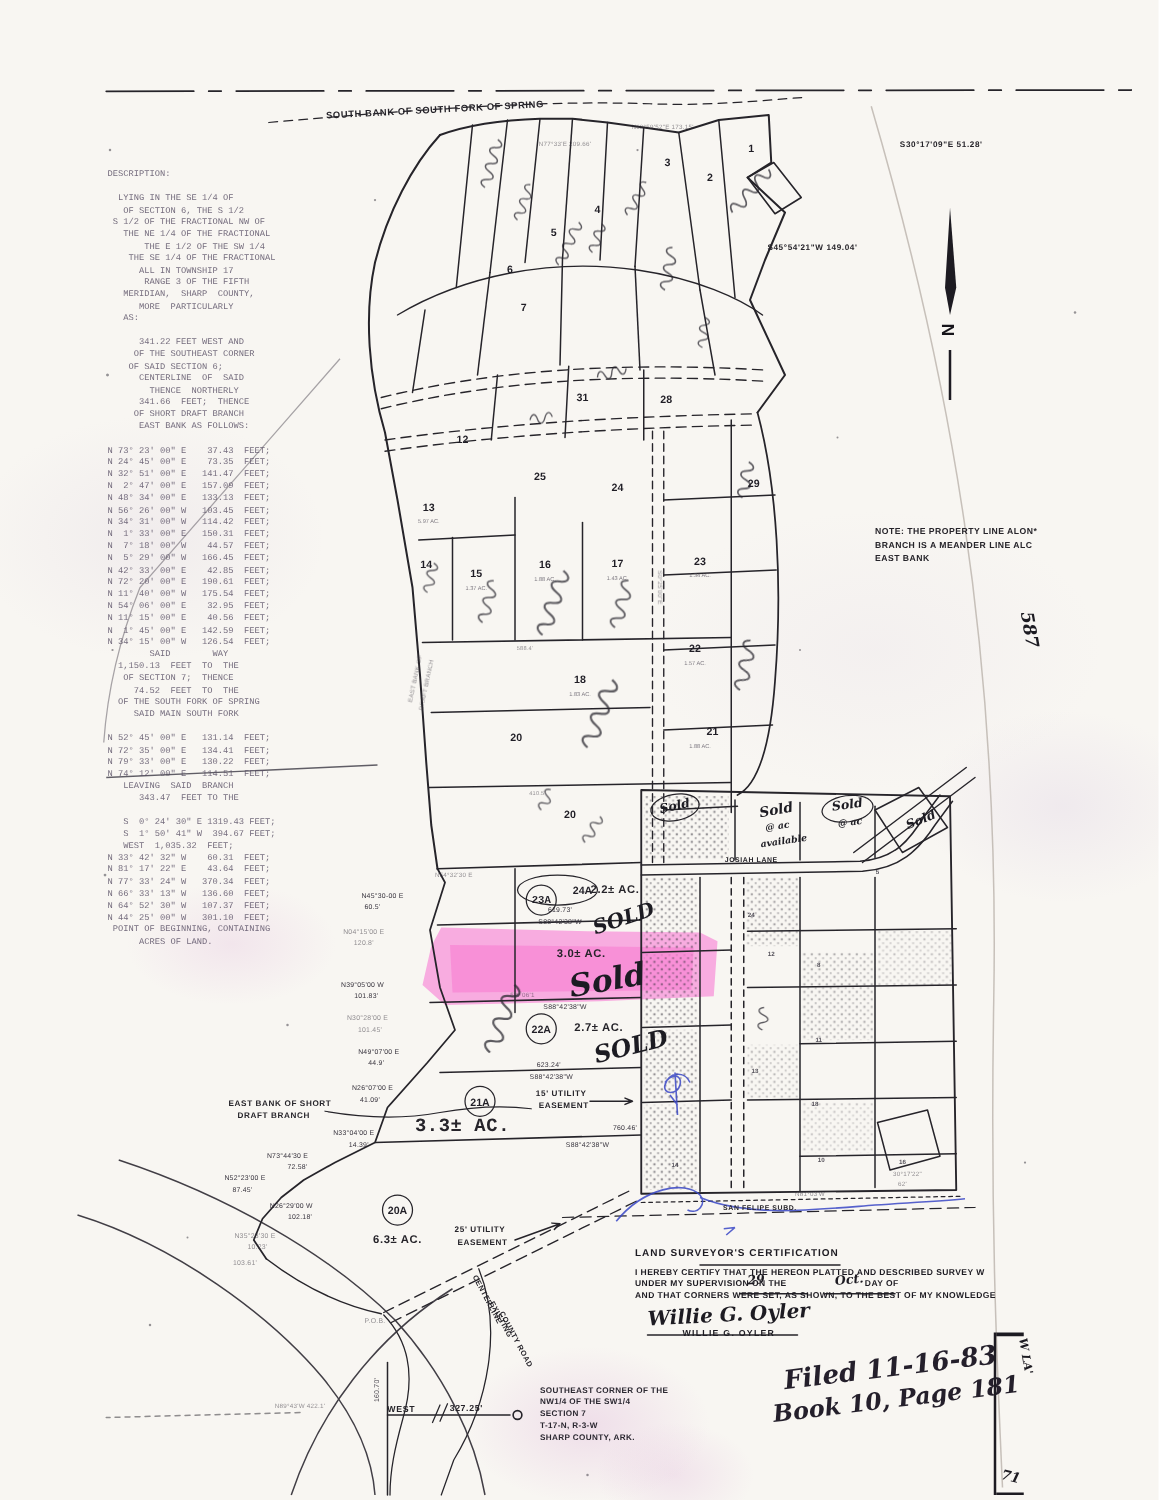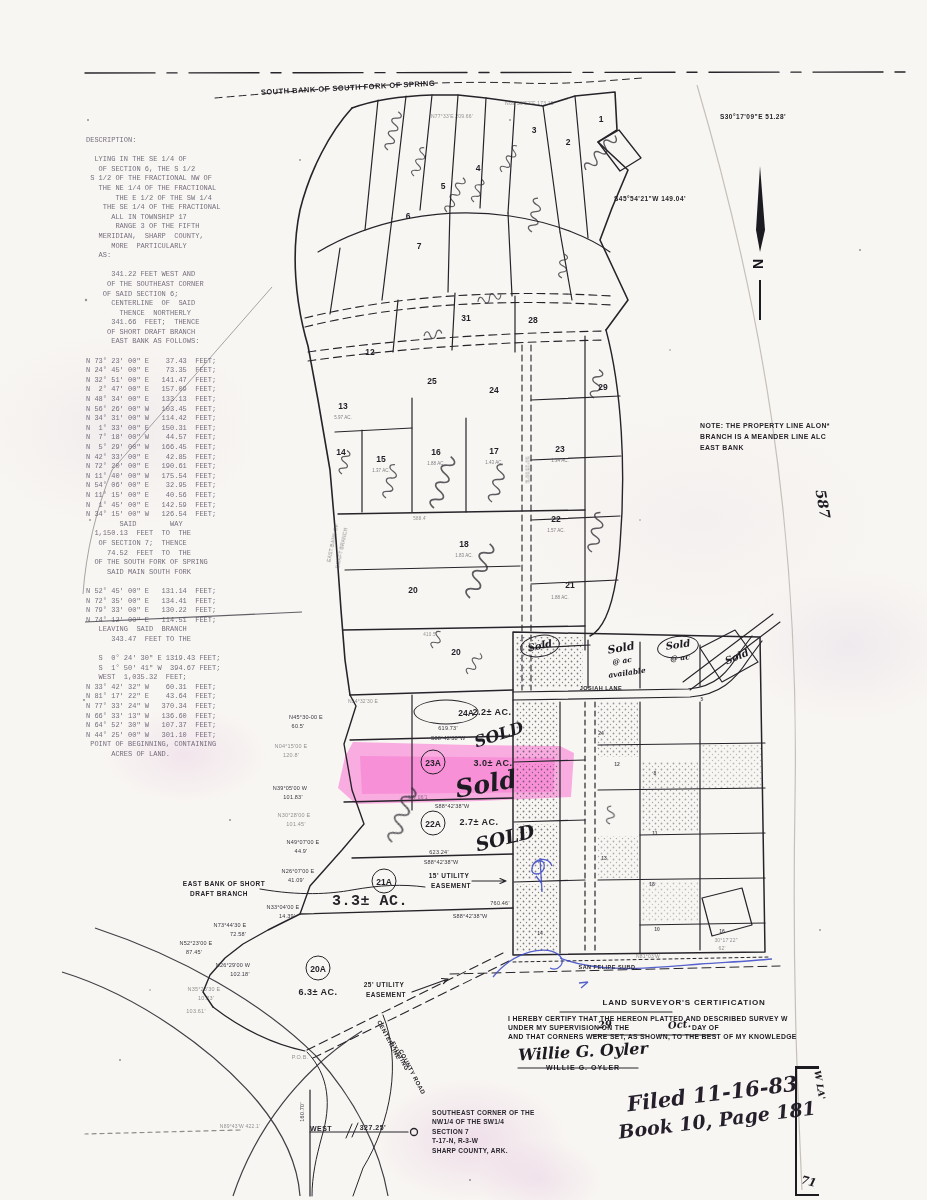--- a/index.html
+++ b/index.html
@@ -42,21 +42,21 @@
   .lglabel{font:bold 6.8px "Liberation Sans",sans-serif;letter-spacing:.5px;color:#26242a;}
   
   #note{position:absolute;left:700px;top:420px;width:220px;font:bold 6.9px "Liberation Sans",sans-serif;
       letter-spacing:.4px;color:#26242a;line-height:11px;}
   
   #north{position:absolute;left:752px;top:158px;width:30px;height:165px;}
   #north .nl{position:absolute;left:1px;top:98px;font:bold 14px "Liberation Sans",sans-serif;
       color:#16141a;transform:rotate(-90deg);}
   
   #cert{position:absolute;left:508px;top:998px;width:352px;color:#1d1b22;}
-  .cert-h{font:bold 8px "Liberation Sans",sans-serif;letter-spacing:.8px;text-align:center;margin-bottom:7px;}
+  .cert-h{font:bold 8px "Liberation Sans",sans-serif;letter-spacing:.8px;margin-bottom:7px;}
   .cert-l{font:bold 6.8px "Liberation Sans",sans-serif;letter-spacing:.35px;line-height:9.2px;white-space:nowrap;}
   #cert .day,#cert .mon{position:absolute;font-family:"DejaVu Serif",serif;font-style:italic;
       font-weight:bold;font-size:10px;transform:rotate(-5deg);}
   #cert .day{left:90px;top:21px;} #cert .mon{left:160px;top:21px;}
   #cert .sig{position:absolute;left:10px;top:44px;font-family:"DejaVu Serif",serif;font-style:italic;
       font-weight:bold;font-size:16px;transform:rotate(-3deg);}
   #cert .tname{position:absolute;left:38px;top:66px;font:bold 7px "Liberation Sans",sans-serif;letter-spacing:1px;}
   
   #cornernote{position:absolute;left:432px;top:1108px;font:bold 6.5px "Liberation Sans",sans-serif;
       color:#2a2730;line-height:9.4px;letter-spacing:.3px;}
@@ -383,22 +383,22 @@
       <span class="st h" style="left: 540px; top: 646px; font-size: 10px; transform: translate(-50%, -50%) rotate(-12deg);">Sold</span>
       <span class="st h" style="left: 621px; top: 648px; font-size: 11px; transform: translate(-50%, -50%) rotate(-10deg);">Sold</span>
       <span class="st h" style="left: 622px; top: 661px; font-size: 7.5px; transform: translate(-50%, -50%) rotate(-8deg);">@ ac</span>
       <span class="st h" style="left: 627px; top: 673px; font-size: 7.5px; transform: translate(-50%, -50%) rotate(-8deg);">available</span>
       <span class="st h" style="left: 678px; top: 645px; font-size: 10px; transform: translate(-50%, -50%) rotate(-8deg);">Sold</span>
       <span class="st h" style="left: 680px; top: 658px; font-size: 7.5px; transform: translate(-50%, -50%) rotate(-6deg);">@ ac</span>
       <span class="st h" style="left: 737px; top: 657px; font-size: 10px; transform: translate(-50%, -50%) rotate(-22deg);">Sold</span>
       <span class="pc" style="left: 446px; top: 712px; width: 23px; height: 23px; padding-left: 40px;">24A</span>
       <span class="st t" style="left: 492px; top: 712px; font-size: 9px; transform: translate(-50%, -50%) rotate(0deg);">2.2± AC.</span>
       <span class="st h" style="left: 499px; top: 735px; font-size: 16px; transform: translate(-50%, -50%) rotate(-18deg);">SOLD</span>
-      <span class="pc" style="left: 433px; top: 762px; width: 23px; height: 23px;">23A</span>
-      <span class="st t" style="left: 493px; top: 763px; font-size: 9px; transform: translate(-50%, -50%) rotate(0deg);">3.0± AC.</span>
+      <span class="pc" style="left: 433px; top: 720px; width: 23px; height: 23px; font-family: Liberation Mono, monospace;">23A</span>
+      <span class="st t" style="left: 465px; top: 763px; font-size: 9px; transform: translate(-50%, -50%) rotate(0deg);">3.0± AC.</span>
       <span class="st h" style="left: 486px; top: 784px; font-size: 25px; transform: translate(-50%, -50%) rotate(-10deg);">Sold</span>
       <span class="pc" style="left: 433px; top: 823px; width: 23px; height: 23px;">22A</span>
       <span class="st t" style="left: 479px; top: 822px; font-size: 9px; transform: translate(-50%, -50%) rotate(0deg);">2.7± AC.</span>
       <span class="st h" style="left: 505px; top: 838px; font-size: 19px; transform: translate(-50%, -50%) rotate(-14deg);">SOLD</span>
       <span class="pc" style="left: 384px; top: 881px; width: 23px; height: 23px;">21A</span>
       <span class="st t" style="left: 370px; top: 901px; font-size: 15px; transform: translate(-50%, -50%) rotate(0deg); font-family: Liberation Mono, monospace;">3.3± AC.</span>
       <span class="pc" style="left: 318px; top: 968px; width: 23px; height: 23px;">20A</span>
       <span class="st t" style="left: 318px; top: 992px; font-size: 9px; transform: translate(-50%, -50%) rotate(0deg);">6.3± AC.</span>
       <span class="ell" style="left: 540px; top: 646px; width: 38px; height: 20px; transform: translate(-50%, -50%) rotate(-10deg);"></span>
       <span class="ell" style="left: 678px; top: 647px; width: 40px; height: 20px; transform: translate(-50%, -50%) rotate(-8deg);"></span>

